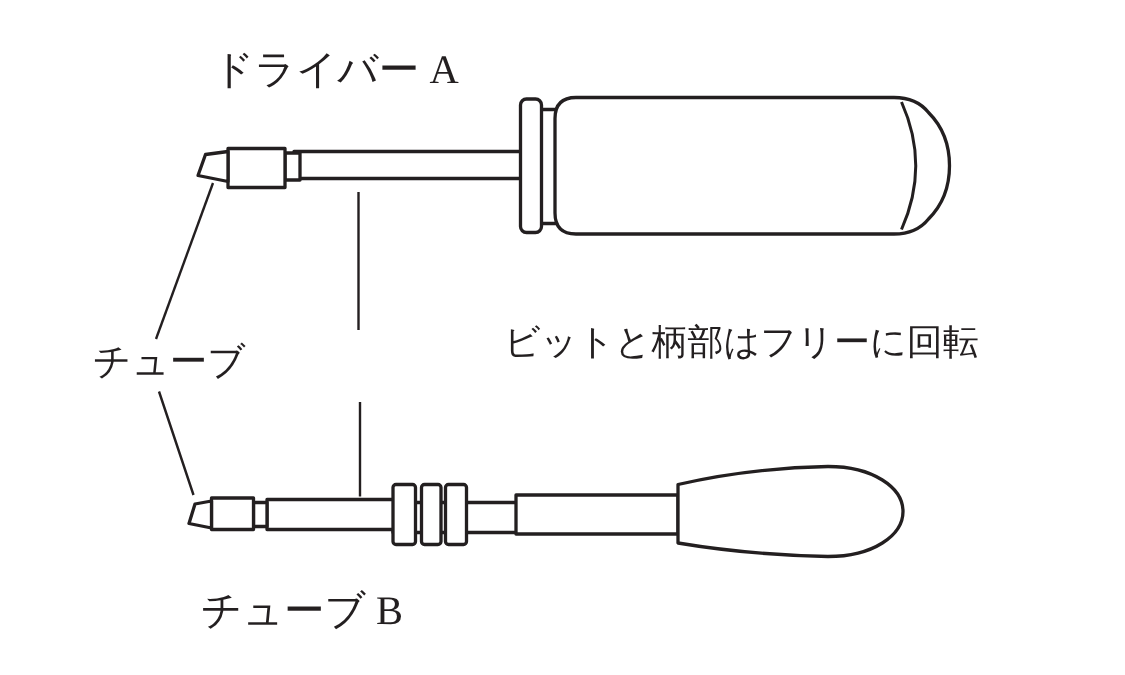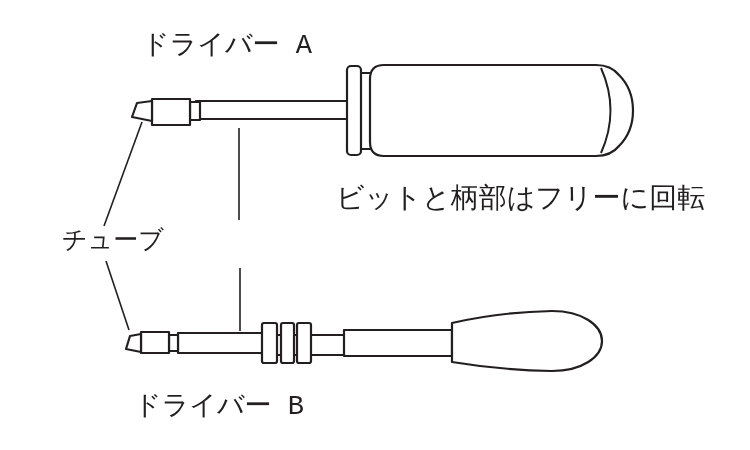--- a/index.html
+++ b/index.html
@@ -1,29 +1,29 @@
 <!DOCTYPE html>
 <html style="--line: #231f20; --bg: #ffffff;"><head>
 <meta charset="utf-8">
 <style>
   html,body{margin:0;padding:0;background:#fff;}
   #stage{
     position:relative;width:750px;height:450px;overflow:hidden;
     background:var(--bg,#fff);
-    font-family:Liberation Mono, monospace;
+    font-family:Liberation Serif, serif;
     color:var(--line,#231f20);
     border-radius:18px;
   }
   #art{position:absolute;left:0;top:0;}
   #art .shape{fill:#ffffff;stroke:var(--line,#231f20);stroke-width:2.2;stroke-linejoin:round;}
   #art .thin{fill:none;stroke:var(--line,#231f20);stroke-width:2;}
   #art .leader{fill:none;stroke:var(--line,#231f20);stroke-width:1.6;stroke-linecap:butt;}
   .lbl{position:absolute;white-space:nowrap;line-height:1.15;color:var(--line,#231f20);}
   .title{font-size:27px;font-weight:500;}
-  .note{font-size:28px;font-weight:500;}
+  .note{font-size:24px;font-weight:500;margin-top:32px;}
   .part{font-size:25px;font-weight:500;}
 </style>
 </head>
 <body>
 
 <div id="stage">
 
   <svg id="art" width="750" height="450" viewBox="0 0 750 450">
 
     <g>
@@ -60,16 +60,16 @@
     </g>
   </svg>
 
   <div class="lbl title" style="left:142px;top:31px;">ドライバー A</div>
 
   <div class="lbl note" style="left:336px;top:184px;">ビットと柄部はフリーに回転</div>
 
   <div class="lbl part" style="left:62px;top:228px;">チューブ</div>
 
 
-  <div class="lbl title" style="left:134px;top:392px;">ドライバー B</div>
+  <div class="lbl title" style="left:134px;top:392px;">チューブ B</div>
 
 
 </div>
 
 </body></html>

